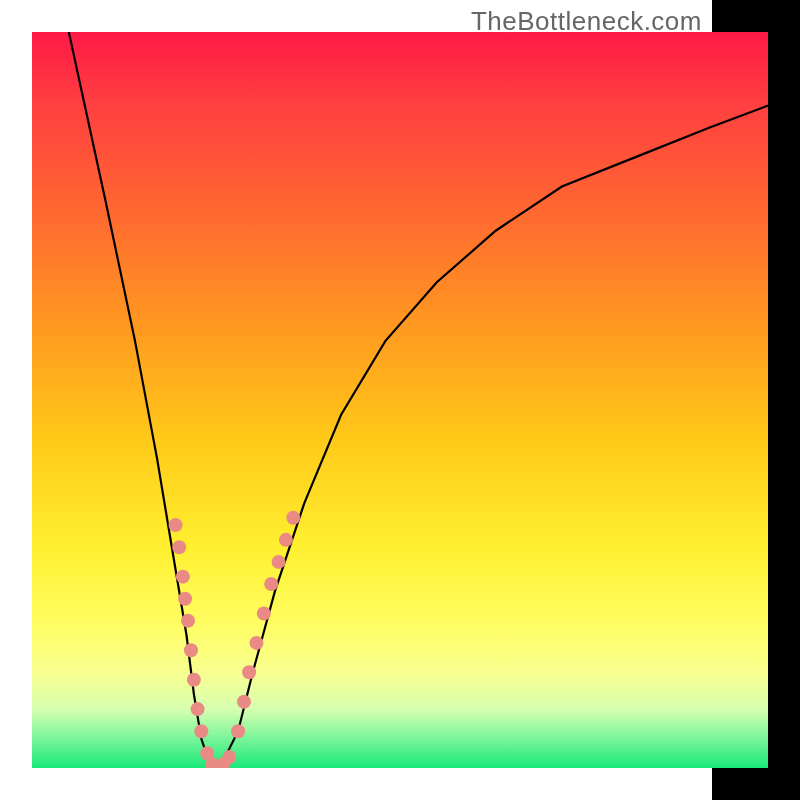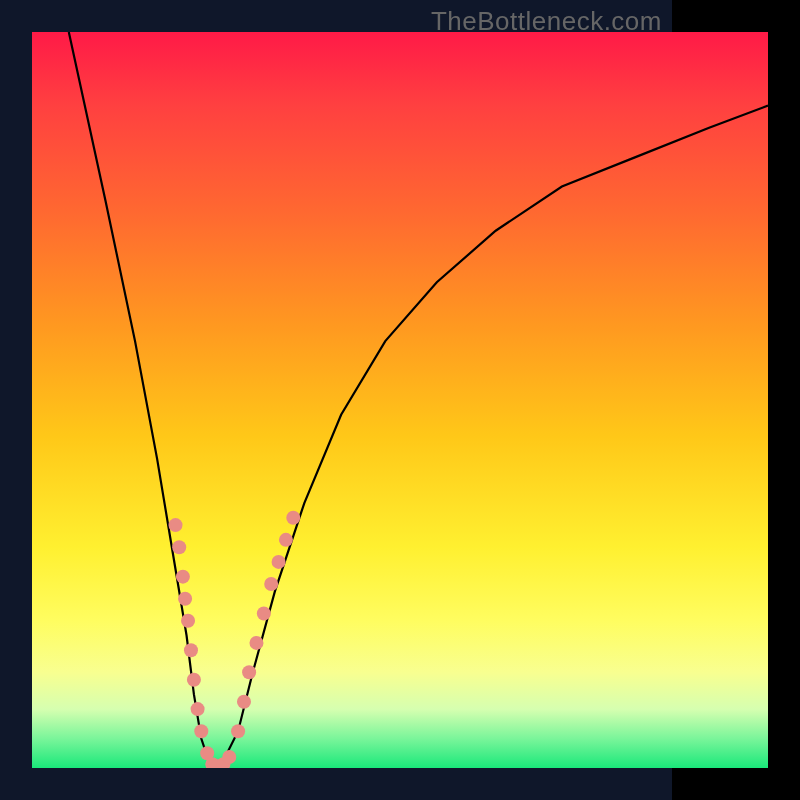--- a/index.html
+++ b/index.html
@@ -10,21 +10,22 @@
     overflow: hidden;
     background: #000;
     font-family: Arial, Helvetica, sans-serif;
   }
   .frame {
     position: absolute;
     left: 0;
     top: 0;
     width: 672px;
     height: 800px;
-    background: #0f172a;
+    background: #ffffff;
+    padding-left: 40px;
   }
   .plot {
     position: absolute;
     left: 32px;
     top: 32px;
     width: 736px;
     height: 736px;
     background: linear-gradient(to bottom,
       #ff1a47 0%,
       #ff4040 10%,

